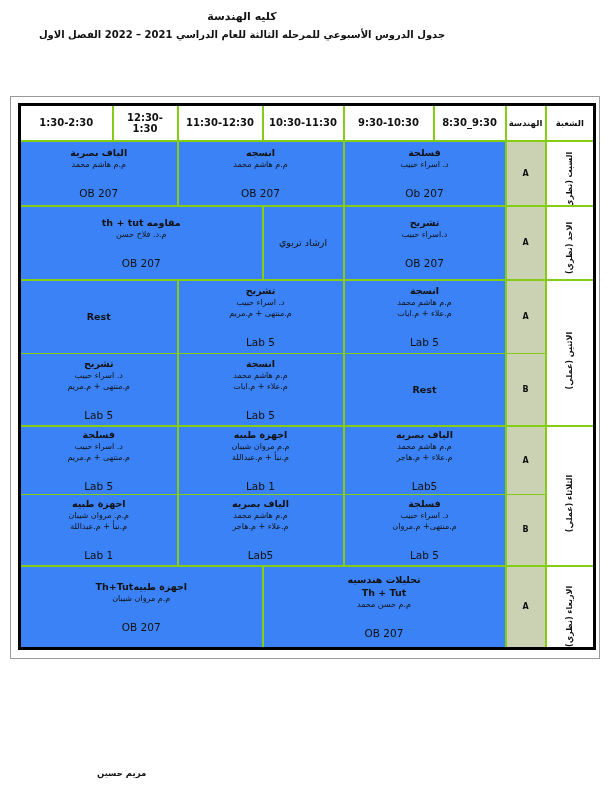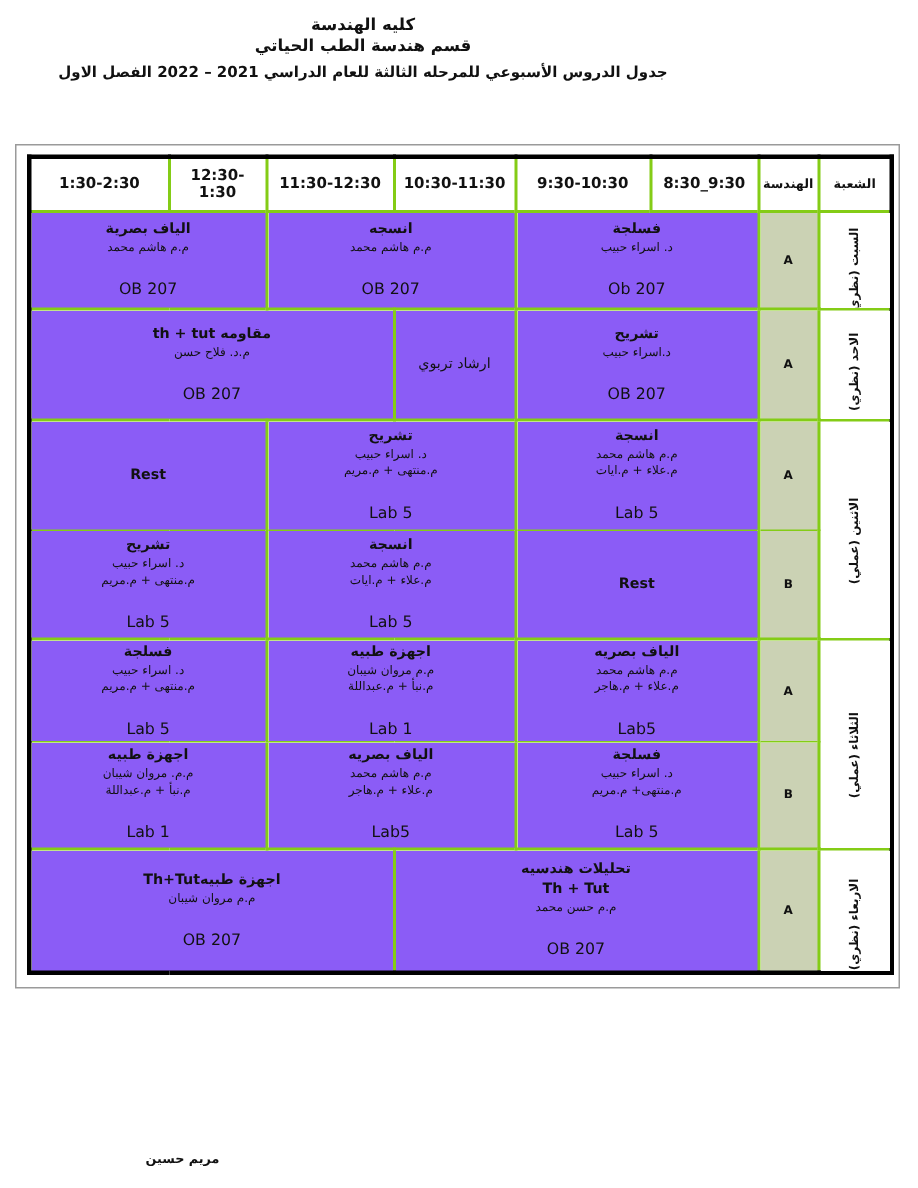--- a/index.html
+++ b/index.html
@@ -28,39 +28,38 @@
   }
   th.head-cell{font-size:8.5px;font-weight:bold;background:#fff;}
   th.time-th{direction:ltr;font-size:10px;font-weight:bold;}
   tr.head-row{height:36px;}
   td.section-cell{font-size:8px;font-weight:bold;}
   td.day-cell{background:#fff;position:relative;}
   .day-text{
     transform:rotate(-90deg);white-space:nowrap;
     font-size:8px;font-weight:bold;line-height:10px;
   }
-  td.class-cell{background:#8b5cf6;}
+  td.class-cell{background:#3b82f6;}
   .l-course{font-size:9.5px;font-weight:bold;line-height:13px;}
   .l-name{font-size:8px;line-height:11px;}
   .l-room{font-size:10.5px;line-height:13px;direction:ltr;margin-top:17px;}
   .l-plain{font-size:9.5px;line-height:12px;}
   .bt-thin{border-top-width:1px !important;}
   .bb-thin{border-bottom-width:1px !important;}
   
   .footer-sign{
     position:absolute;left:97px;top:768px;
     font-size:8.5px;font-weight:bold;direction:rtl;
   }
 </style>
 </head>
 <body>
 
 <div class="titles">
   <div class="title-l1">كليه الهندسة</div>
-  <div class="title-l2">قسم هندسة الطب الحياتي</div>
   <div class="title-l3">جدول الدروس الأسبوعي للمرحله الثالثة للعام الدراسي 2021 – 2022 الفصل الاول</div>
 </div>
 
 <div class="frame">
   <table class="sched">
     <colgroup>
       <col style="width:49px">
         <col style="width:40px">
         <col style="width:72px">
         <col style="width:90px">
@@ -183,21 +182,21 @@
             <div class="l-name">د. اسراء حبيب</div>
             <div class="l-name">م.منتهى + م.مريم</div>
             <div class="l-room">Lab 5</div>
           </td>
         </tr>
         <tr style="height: 72px;">
           <td class="section-cell bt-thin" style="background: rgb(203, 210, 180);">B</td>
           <td colspan="2" class="class-cell bt-thin">
             <div class="l-course">فسلجة</div>
             <div class="l-name">د. اسراء حبيب</div>
-            <div class="l-name">م.منتهى+ م.مريم</div>
+            <div class="l-name">م.منتهى+ م.مروان</div>
             <div class="l-room">Lab 5</div>
           </td>
           <td colspan="2" class="class-cell bt-thin">
             <div class="l-course">الياف بصريه</div>
             <div class="l-name">م.م هاشم محمد</div>
             <div class="l-name">م.علاء  + م.هاجر</div>
             <div class="l-room">Lab5</div>
           </td>
           <td colspan="2" class="class-cell bt-thin">
             <div class="l-course">اجهزة طبيه</div>

